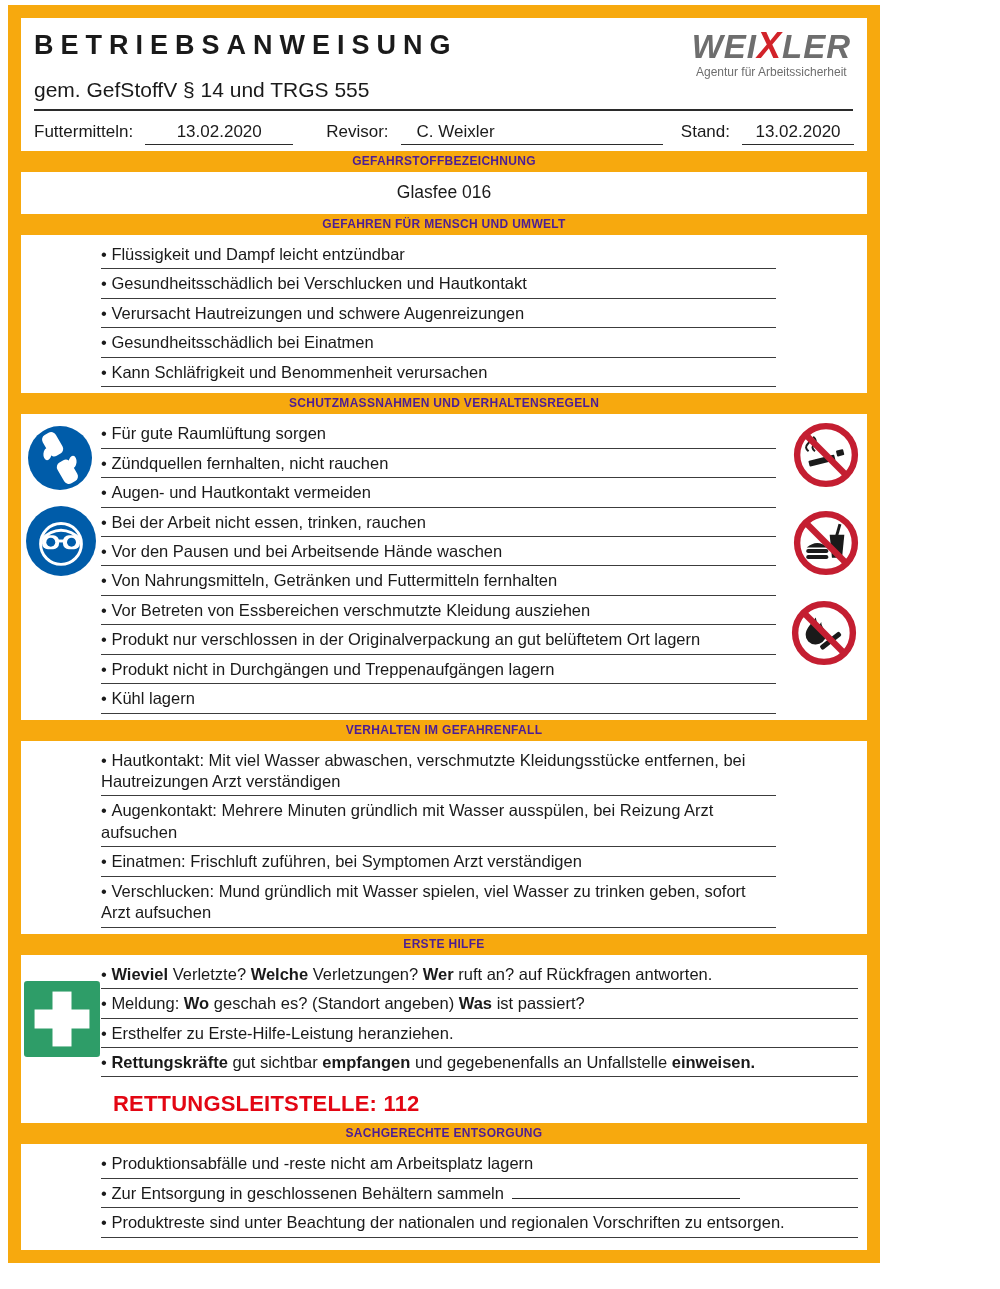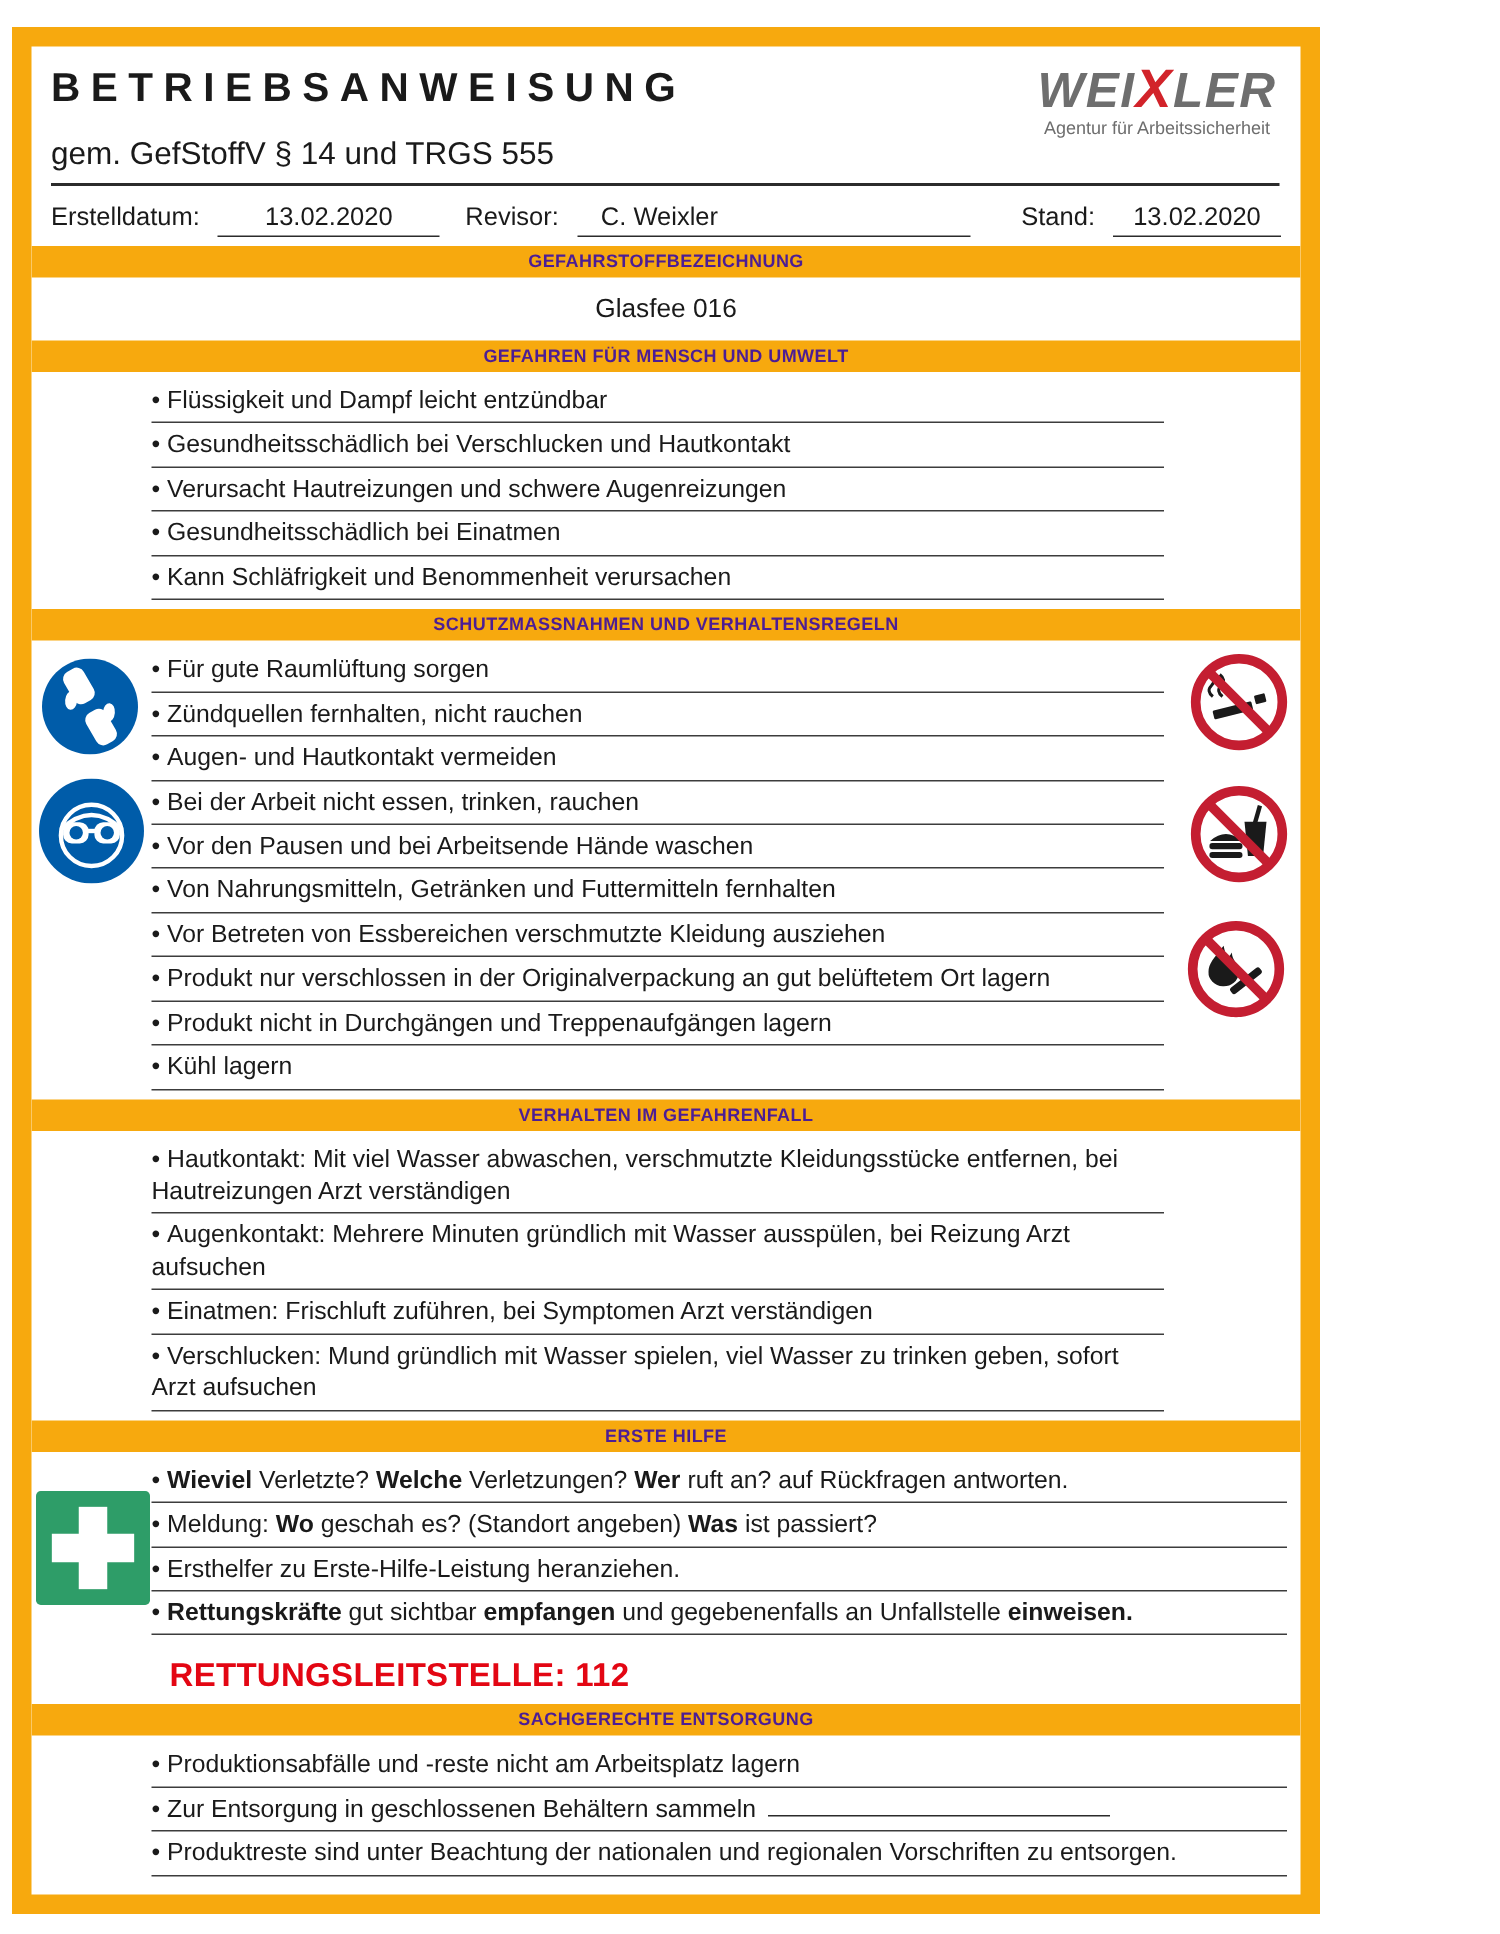--- a/index.html
+++ b/index.html
@@ -11,41 +11,41 @@
     --ink:#1a1a1a;
     --rule:#3c3c3c;
   }
   *{box-sizing:border-box;}
   html,body{margin:0;padding:0;}
   body{
     width:1000px;height:1289px;position:relative;background:#fff;
     font-family:"Liberation Sans","DejaVu Sans",sans-serif;color:var(--ink);
   }
   .sheet{
-    position:absolute;left:8px;top:18px;width:872px;height:1258px;
+    position:absolute;left:8px;top:5px;width:872px;height:1258px;
     border:13px solid var(--accent);background:#fff;
     display:flex;flex-direction:column;overflow:hidden;
   }
   
   .head{position:relative;padding:12px 14px 0 13px;}
   .doc-title{font-size:27px;font-weight:bold;letter-spacing:7px;line-height:1.15;}
   .doc-subtitle{font-size:21px;margin-top:17px;}
   .head-rule{border:none;border-top:2px solid #2b2b2b;margin:7px 0 0;}
   .logo{position:absolute;right:16px;top:10px;text-align:center;}
   .logo-word{font-size:33px;font-weight:bold;font-style:italic;color:#6E6E6E;letter-spacing:1px;line-height:1;}
   .logo-x{color:#D2232A;font-size:36px;}
   .logo-tagline{font-size:12px;color:#6E6E6E;margin-top:1px;}
   .meta{display:flex;align-items:baseline;padding:11px 13px 6px;font-size:17px;white-space:nowrap;}
   .meta-label{margin-right:12px;}
   .meta-value{border-bottom:1.5px solid #2b2b2b;text-align:center;padding:0 6px 2px;}
   .v-created{width:148px;}
   .v-revisor{width:262px;margin-right:0;text-align:left;padding-left:16px;}
   .v-stand{width:112px;}
   .meta-spacer{flex:1;}
-  .meta .g2{margin-left:17px;}
+  .meta .g2{margin-left:33px;}
   
   .bar{
     background:var(--accent);color:#4c1d95;font-weight:bold;text-align:center;
     font-size:12px;letter-spacing:.3px;padding:3px 0 4px;flex:none;
   }
   
   .substance{font-size:17.5px;text-align:center;padding:10px 0 11px;}
   ul.blist{list-style:none;margin:5px 0 6px;padding:0 91px 0 80px;}
   ul.blist li{
     border-bottom:1px solid var(--rule);
@@ -78,21 +78,21 @@
     <div class="doc-title">BETRIEBSANWEISUNG</div>
     <div class="doc-subtitle">gem. GefStoffV § 14 und TRGS 555</div>
     <div class="logo">
       <div class="logo-word"><span>WEI</span><span class="logo-x">X</span><span>LER</span></div>
       <div class="logo-tagline">Agentur für Arbeitssicherheit</div>
     </div>
     <hr class="head-rule">
   </div>
 
   <div class="meta">
-    <span class="meta-label">Erstelldatum:</span>
+    <span class="meta-label">Futtermitteln:</span>
     <span class="meta-value v-created">13.02.2020</span>
     <span class="meta-label g2">Revisor:</span>
     <span class="meta-value v-revisor">C. Weixler</span>
     <span class="meta-spacer"></span>
     <span class="meta-label">Stand:</span>
     <span class="meta-value v-stand">13.02.2020</span>
   </div>
 
   <div class="bar">GEFAHRSTOFFBEZEICHNUNG</div>
   <div class="substance">Glasfee 016</div>

